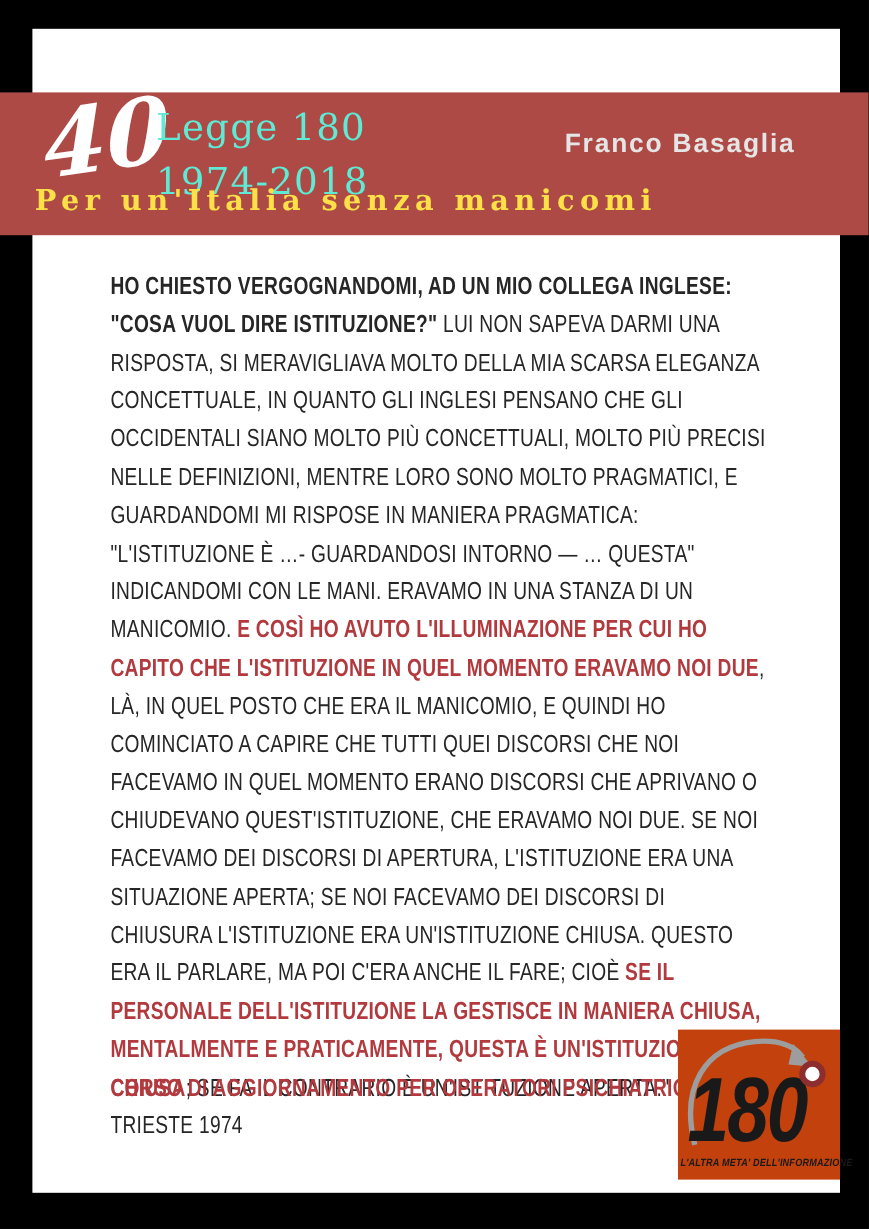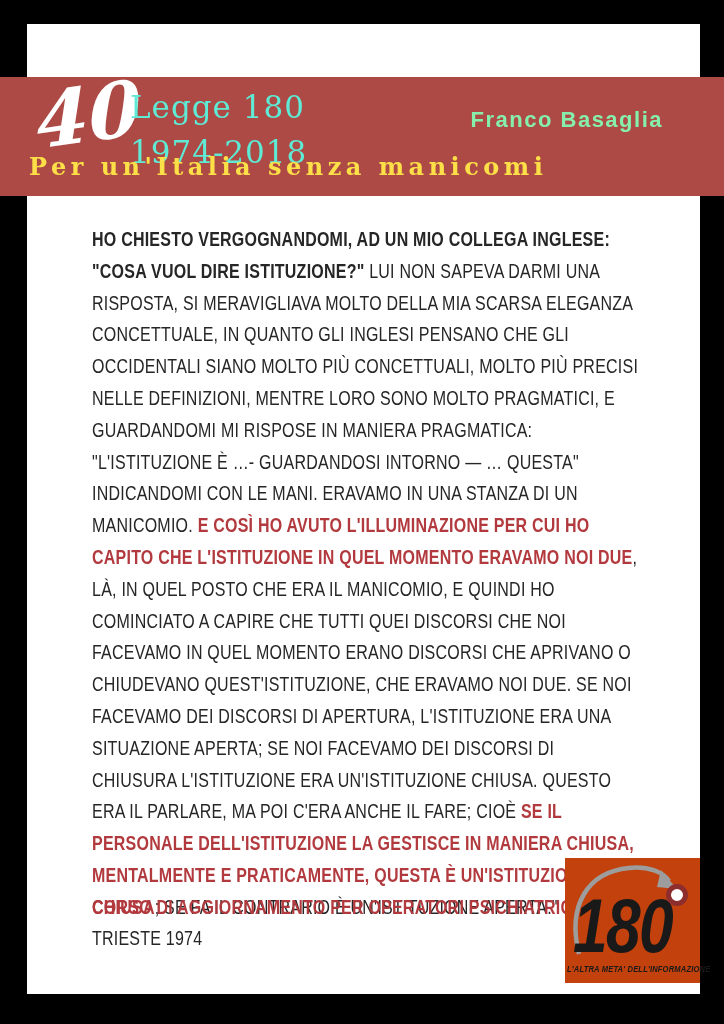--- a/index.html
+++ b/index.html
@@ -23,21 +23,21 @@
   .title-lines{
     position:absolute;left:130px;top:8px;color:#5eead4;
     font-family:"DejaVu Serif",serif;font-size:31px;line-height:45px;letter-spacing:1px;
   }
   .tagline{
     position:absolute;left:29px;top:75px;color:#fde047;
     font-family:"DejaVu Serif",serif;font-weight:700;font-size:24px;letter-spacing:4.5px;
     white-space:nowrap;
   }
   .author{
-    position:absolute;right:61px;top:22px;text-align:right;color:#86efac;
+    position:absolute;right:61px;top:22px;text-align:right;color:#e5e5e5;
     font-weight:700;font-size:22px;line-height:41px;letter-spacing:1.5px;
   }
   
   .quote-wrap{
     position:absolute;left:92px;top:223px;width:704px;
     transform:scaleX(0.78);transform-origin:top left;z-index:2;
   }
   .quote{
     margin:0;font-size:20.5px;line-height:31.8px;letter-spacing:0.3px;
     color:#262626;font-weight:400;

